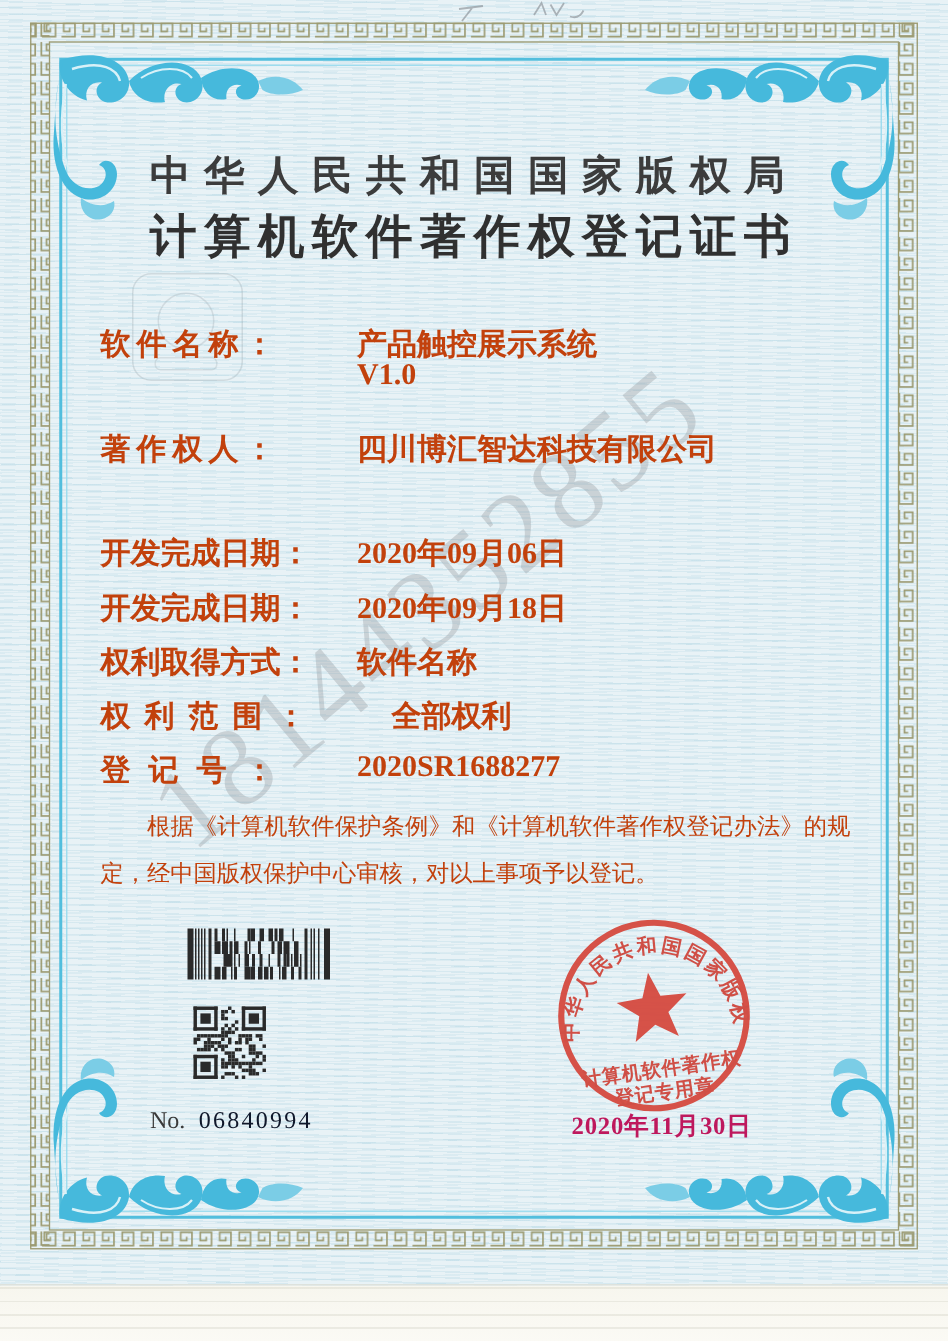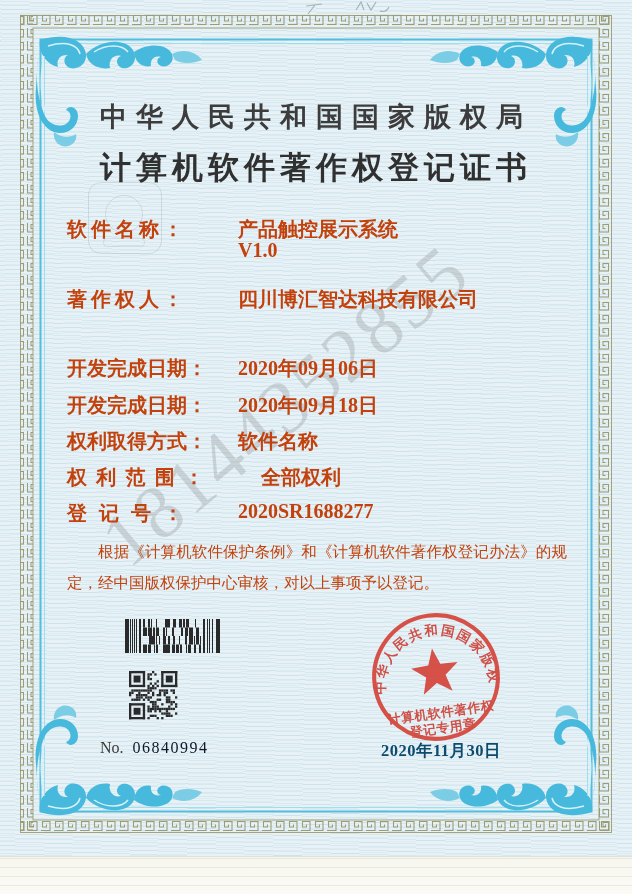--- a/index.html
+++ b/index.html
@@ -42,21 +42,21 @@
     text-align:center;font-size:76px;font-weight:400;letter-spacing:3px;
     color:rgba(152,158,163,0.38);
     transform:rotate(-40deg);
     white-space:nowrap;pointer-events:none;
   }
   .title{
     position:absolute;left:0;top:99px;width:632px;text-align:center;
     font-size:27px;font-weight:700;letter-spacing:9px;color:#3c3c3c;white-space:nowrap;
   }
   .subtitle{
-    position:absolute;left:0;top:147px;width:632px;text-align:center;
+    position:absolute;left:0;top:137px;width:632px;text-align:center;
     font-size:31px;font-weight:700;letter-spacing:5px;color:#303030;white-space:nowrap;
   }
   .cert-no-line{
     position:absolute;left:0;top:188px;width:540px;text-align:right;
     font-size:13px;font-weight:700;color:#333;
   }
   .cert-no-line .lbl{margin-right:10px;}
   .field-row{position:absolute;left:0;width:632px;height:22px;font-size:20px;font-weight:700;color:#c2410c;}
   .field-row .flabel{
     position:absolute;left:67px;width:116px;
@@ -70,21 +70,21 @@
     font-size:15.5px;font-weight:400;line-height:30.5px;color:#c2410c;
     text-indent:2em;text-align:justify;
   }
   .codes-svg{position:absolute;left:0;top:0;}
   .serial-line{position:absolute;left:100px;top:739px;font-size:16px;color:#3a3a3a;}
   .serial-line .prefix{font-weight:400;margin-right:9px;}
   .serial-line .num{color:#0f172a;letter-spacing:1.5px;font-weight:400;}
   .seal{position:absolute;left:368px;top:609px;transform:rotate(-8deg);opacity:.92;}
   .issue-date{
     position:absolute;left:381px;top:740px;font-size:16.5px;font-weight:700;
-    color:#0c4a6e;letter-spacing:.5px;white-space:nowrap;
+    color:#be185d;letter-spacing:.5px;white-space:nowrap;
   }
 </style>
 </head>
 <body>
 
 <div class="certificate">
 
   <div class="bg-waves"></div>
   <div class="paper-edge"></div>
 

